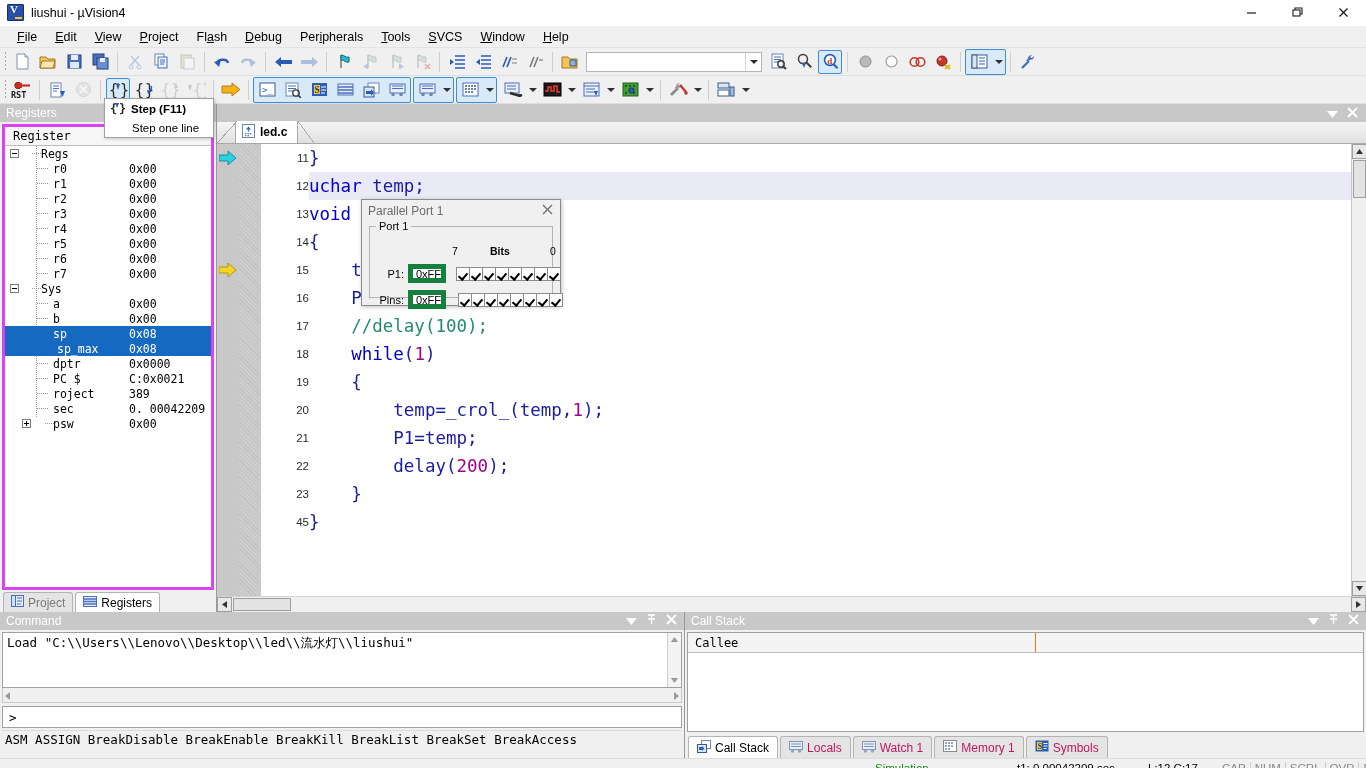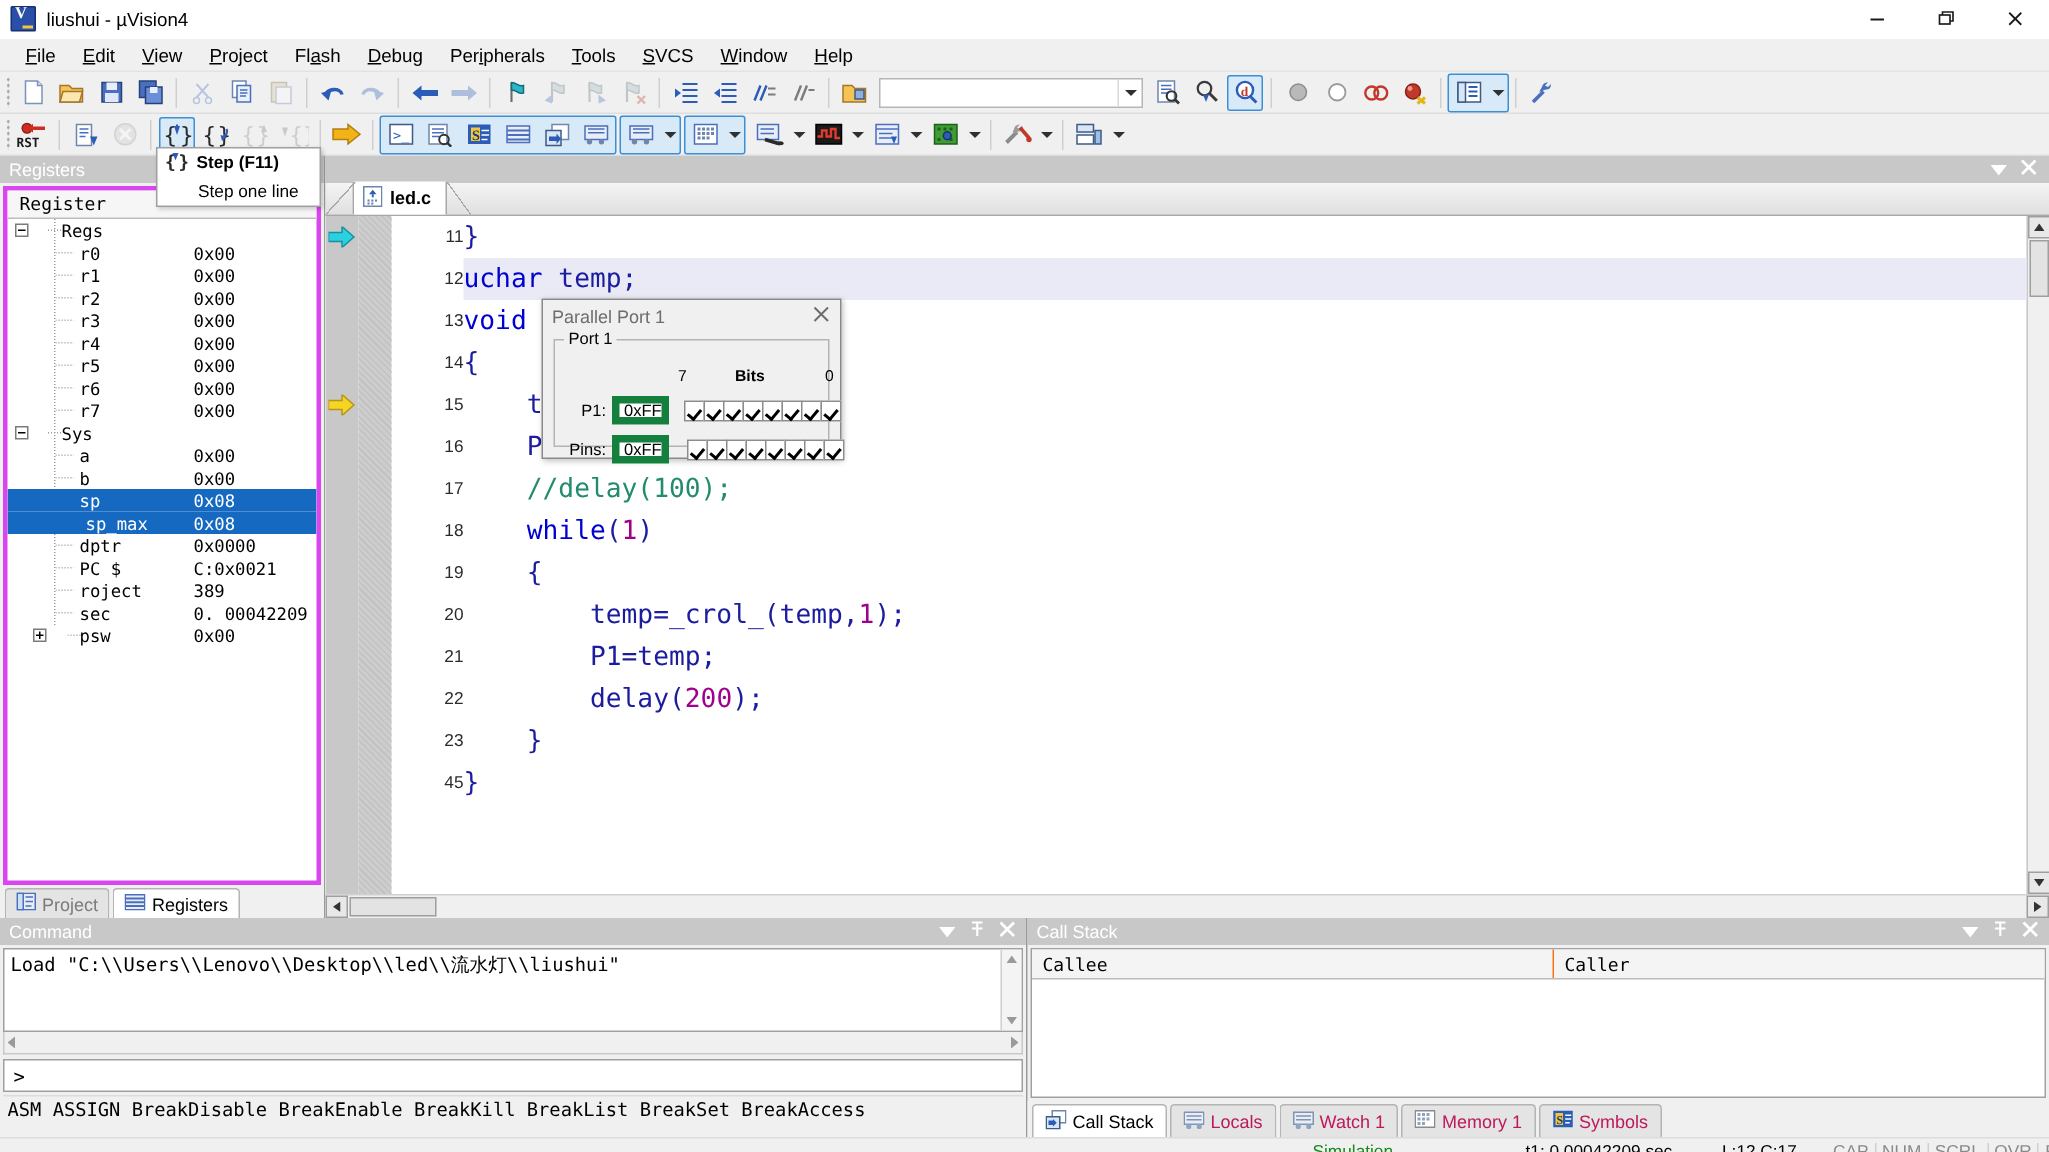--- a/index.html
+++ b/index.html
@@ -1094,21 +1094,20 @@
               </svg></span>
           <span><svg width="11" height="11" viewBox="0 0 11 11">
                 <path d="M1 1l9 9M10 1l-9 9" stroke="#fff" stroke-width="1.8"></path>
               </svg></span>
         </span>
       </div>
 
       <div class="cs-body">
         <div class="cs-head">
           <div class="cs-th" style="width:348px">Callee</div>
-          <div class="cs-th" style="flex:1;border-right:none">Caller</div>
         </div>
         <div style="flex:1"></div>
       </div>
 
       <div class="cs-tabs">
         <div class="cs-tab active">
           <span>
             <svg width="14" height="13" viewBox="0 0 14 13">
                 <rect x="4.5" y="0.5" width="9" height="8" fill="#fff" stroke="#6d86ad"></rect>
                 <rect x="0.5" y="4.5" width="9" height="8" fill="#d8e6f6" stroke="#3e5a86"></rect>

